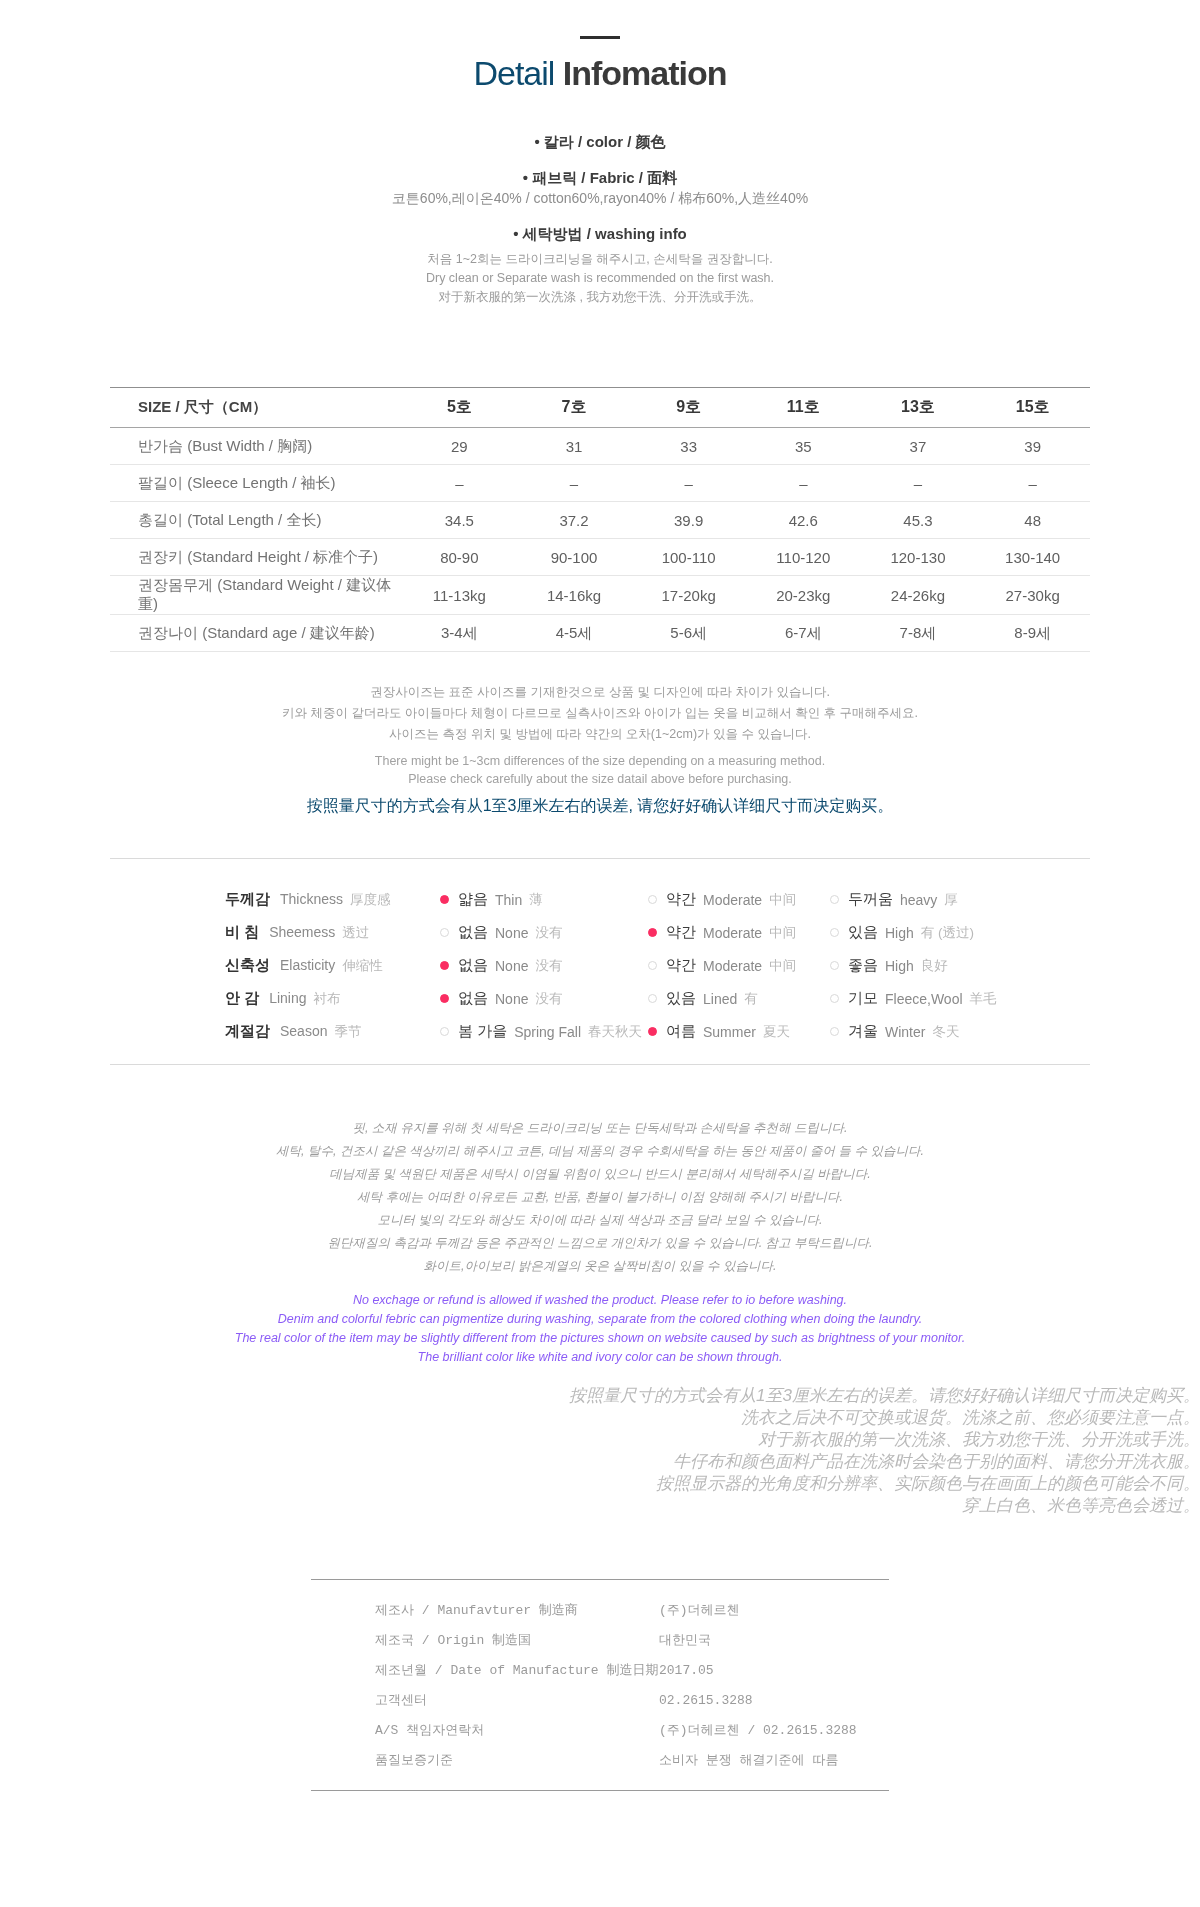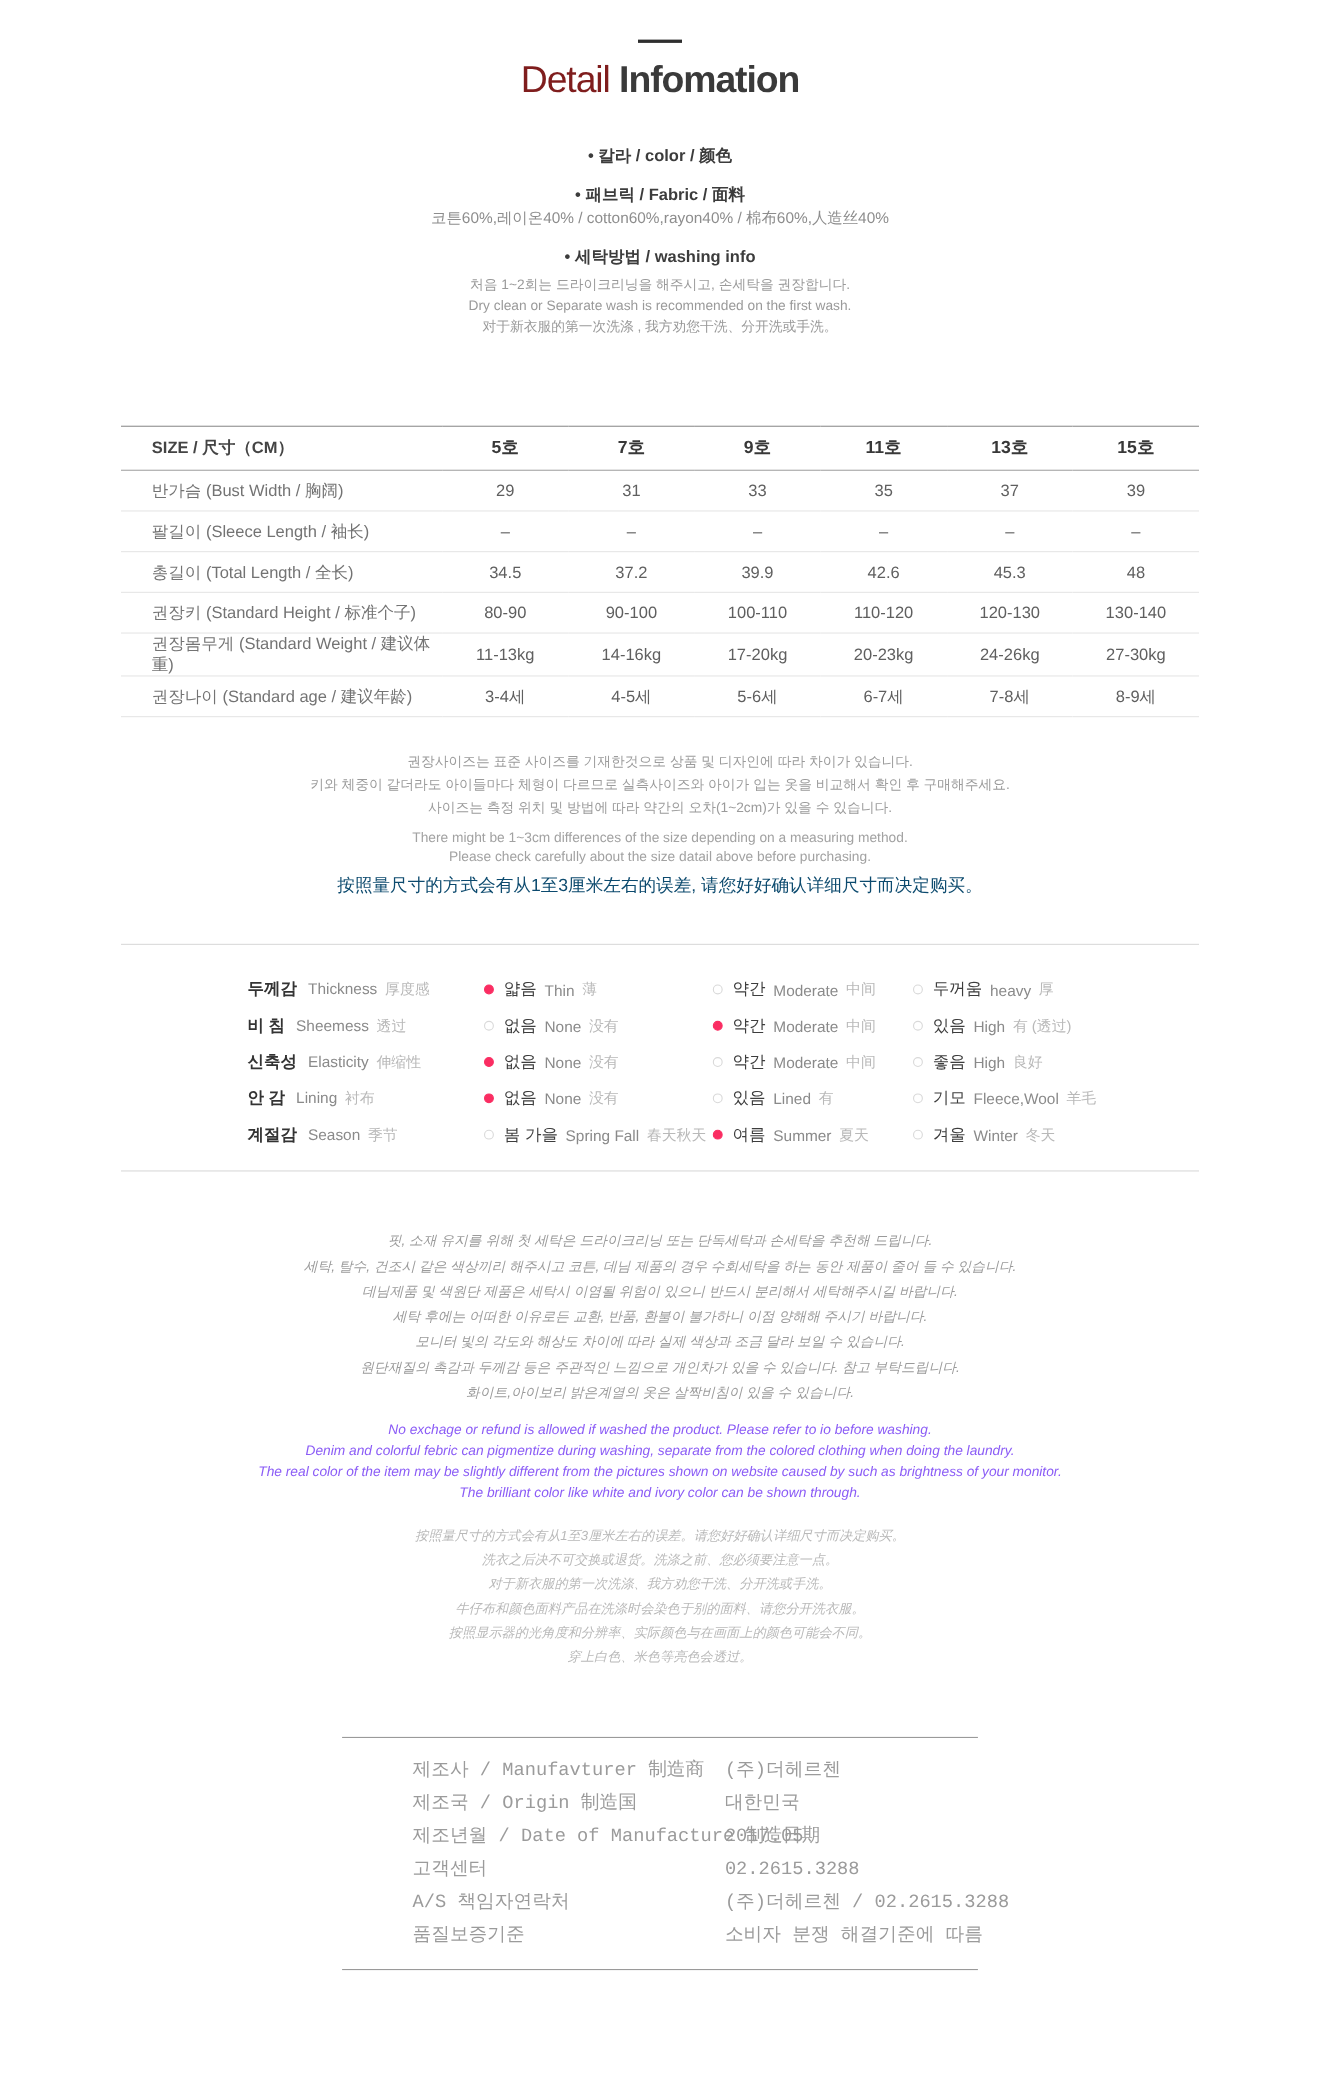--- a/index.html
+++ b/index.html
@@ -7,21 +7,21 @@
   html,body { background:#fff; }
   body {
     width:1200px; margin:0 auto;
     font-family:"Liberation Sans","DejaVu Sans",sans-serif;
     color:#555;
     padding-top:36px; padding-bottom:100px;
   }
   
   .title-rule { width:40px; height:3px; background:#2e2e2e; margin:0 auto; }
   .page-title { text-align:center; margin-top:12px; font-size:34px; letter-spacing:-1px; line-height:44px; }
-  .pt-light { font-weight:normal; color:#7f1d1d; }
+  .pt-light { font-weight:normal; color:#0c4a6e; }
   .pt-bold  { font-weight:bold;   color:#3a3a3a; }
   
   .spec { text-align:center; }
   .spec-heading { font-size:15px; font-weight:bold; color:#3c3c3c; height:18px; line-height:18px; }
   .mt-first { margin-top:38px; }
   .mt-sec   { margin-top:18px; }
   .spec-value { margin-top:3px; font-size:14px; color:#8d8d8d; height:17px; line-height:17px; }
   .wash-lines { margin-top:7px; }
   .wash-lines .note-line { font-size:12.5px; line-height:19px; color:#9a9a9a; }
   
@@ -60,31 +60,31 @@
   .attr-opt .ko { font-size:15px; color:#3d3d3d; margin-right:7px; }
   .en { font-size:14px; color:#8a8a8a; margin-right:7px; }
   .cn { font-size:13.5px; color:#b9b9b9; }
   
   .care { text-align:center;font-style:italic; }
   .care-ko { margin-top:52px; }
   .care-ko .note-line { font-size:12.5px; line-height:23px; color:#9a9a9a; }
   .care-en { margin-top:13px; }
   .care-en .note-line { font-size:12.5px; line-height:19px; color:#8b5cf6; }
   .care-cn { margin-top:18px; }
-  .care-cn .note-line { font-size:12px; line-height:22px; color:#b9b9b9; }
+  .care-cn .note-line { font-size:17px; line-height:22px; color:#b9b9b9;text-align:right; }
   
   .mfg {
     width:578px; margin:62px auto 0;
     border-top:1px solid #9a9a9a; border-bottom:1px solid #9a9a9a;
     padding:16px 0 14px 64px;
   }
   .mfg-row { display:grid; grid-template-columns:284px 1fr; }
   .mfg-row span {
     font-family:"Liberation Mono","DejaVu Sans Mono",monospace;
-    font-size:17px; line-height:30px; color:#9b9b9b; white-space:nowrap;
+    font-size:13px; line-height:30px; color:#9b9b9b; white-space:nowrap;
   }
 </style>
 </head>
 <body>
 
 <div class="title-rule"></div>
 <h1 class="page-title"><span class="pt-light">Detail</span> <span class="pt-bold">Infomation</span></h1>
 
 <div class="spec">
   <div class="spec-heading mt-first">• 칼라 / color / 颜色</div>

